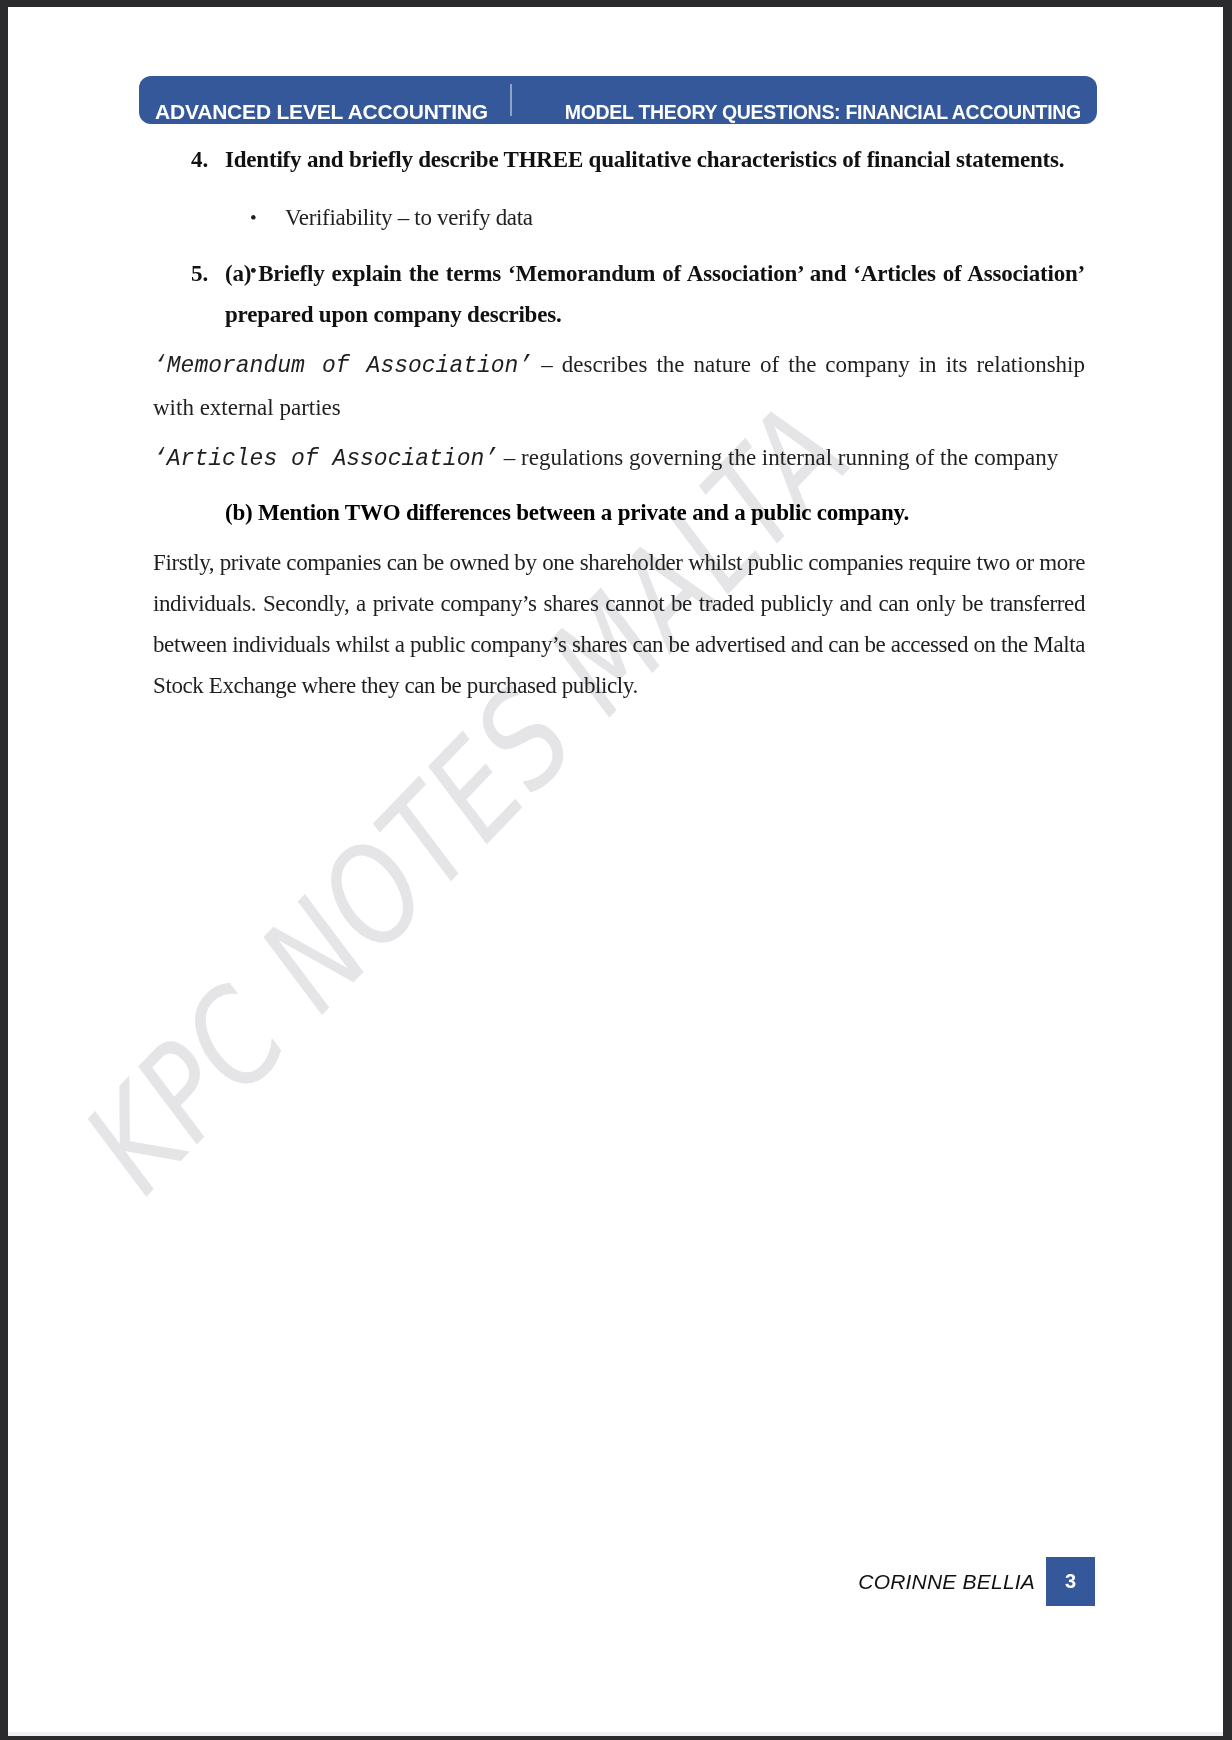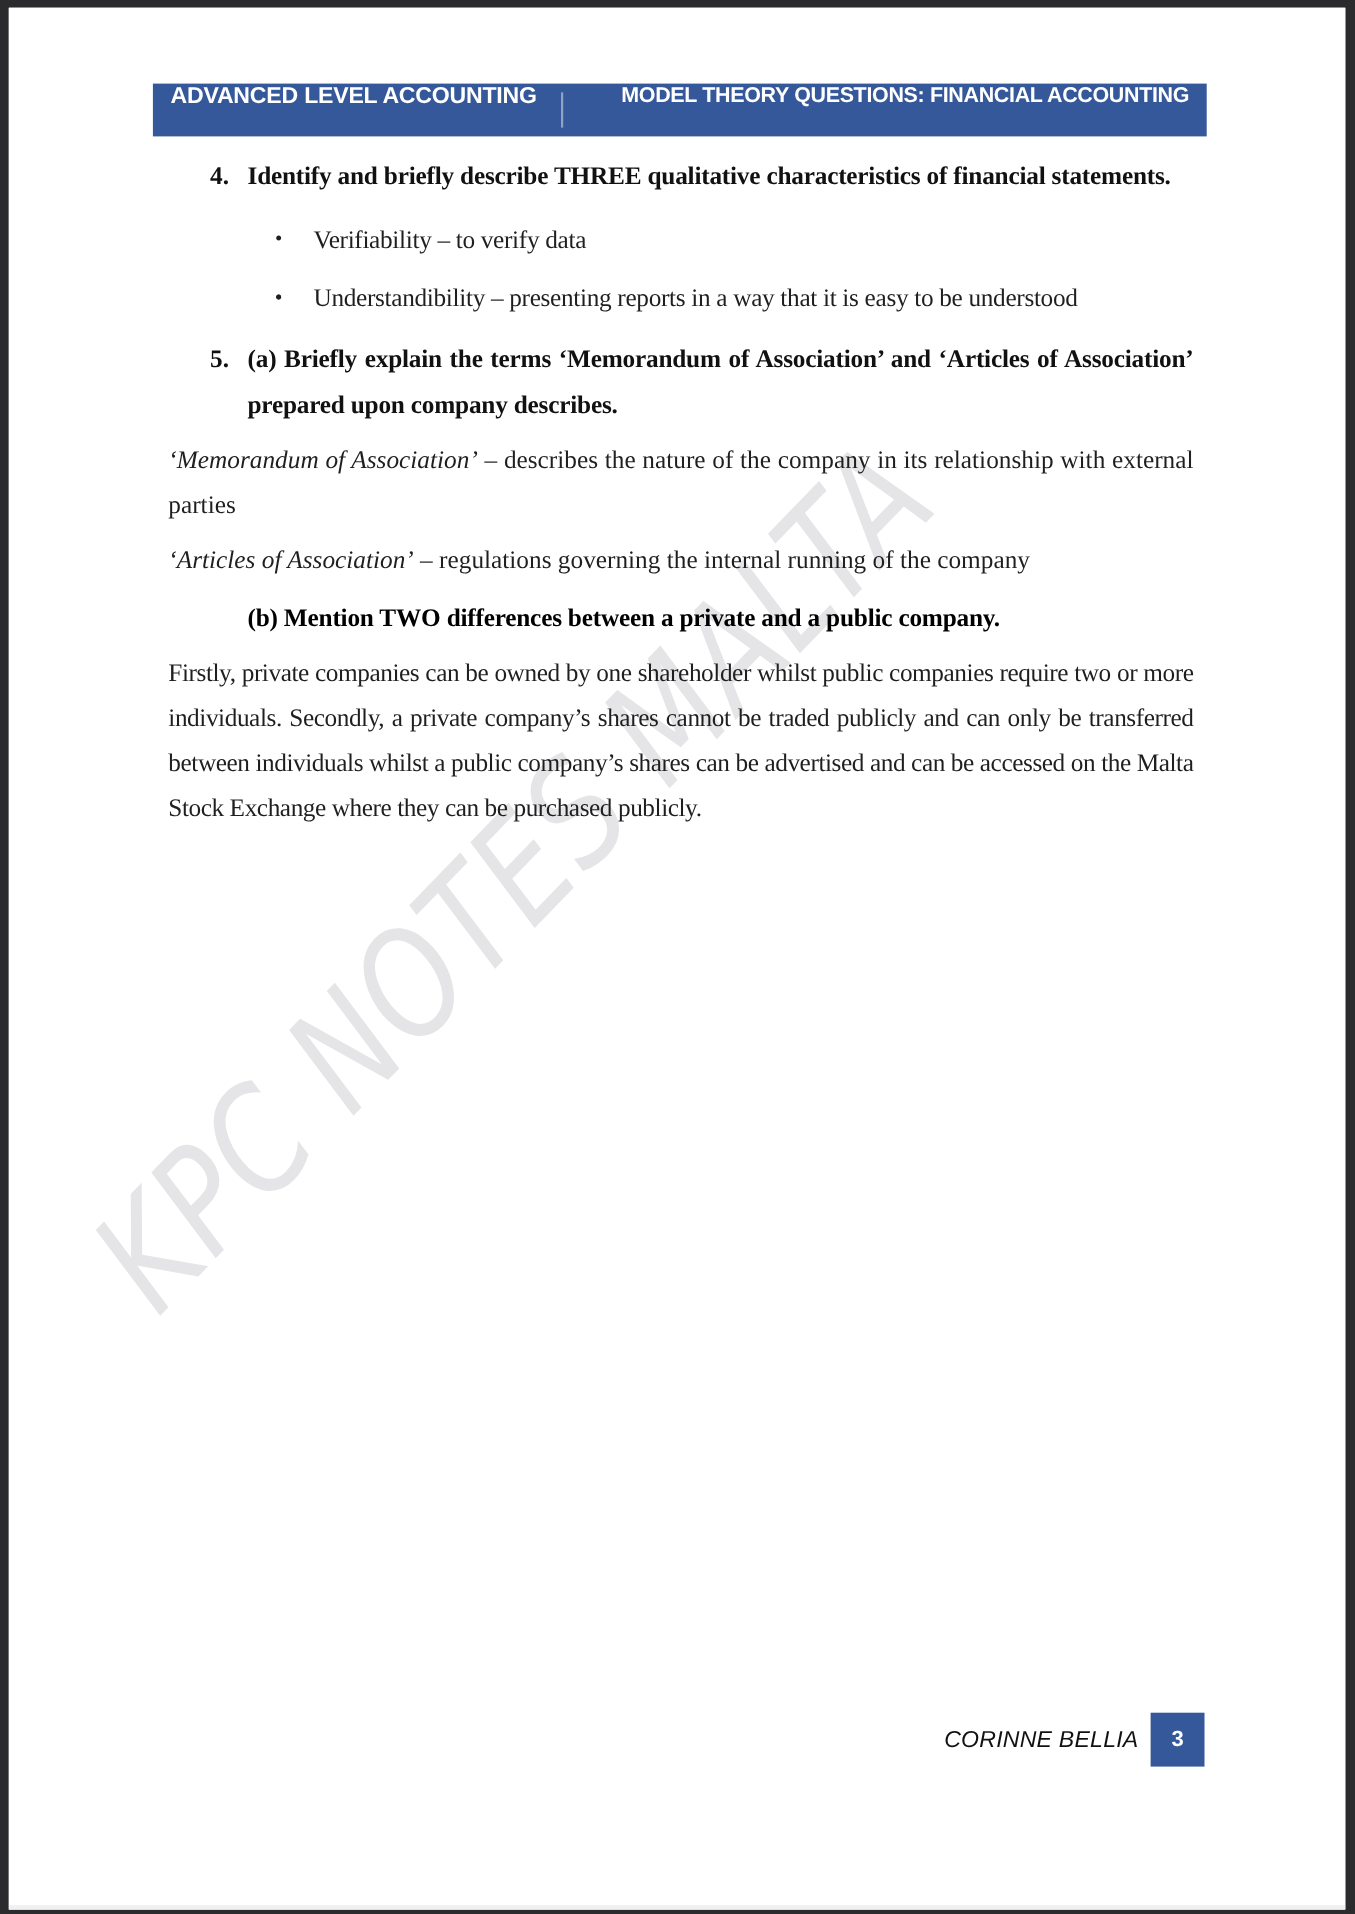--- a/index.html
+++ b/index.html
@@ -13,23 +13,23 @@
     width:100%; height:100%; background:#ffffff; position:relative; overflow:hidden;
     font-family:"Liberation Serif", serif; color:var(--ink,#1f1f1f);
   }
   .page-bottom-edge{
     position:absolute; left:0; right:0; bottom:0; height:4px; background:#f0f0f1;
   }
   
   .header-bar{
     position:absolute; left:131px; top:69px; width:958px; height:48px;
     background:var(--accent,#35589a);
-    display:flex; align-items:flex-start; justify-content:space-between;
+    display:flex; align-items:flex-end; justify-content:space-between;
     padding:0 16px; box-sizing:border-box;
-    font-family:"Liberation Sans", sans-serif; color:#ffffff; font-weight:bold;
+    font-family:"Liberation Sans", sans-serif; color:#ffffff; font-weight:bold;border-radius:12px;
   }
   .header-left{ font-size:21px; letter-spacing:-0.2px; }
   .header-right{ font-size:19.5px; letter-spacing:-0.3px; }
   .header-divider{
     position:absolute; left:371px; top:8px; width:2px; height:32px;
     background:rgba(255,255,255,0.45);
   }
   
   .watermark{
     position:absolute; left:150px; top:1075px; height:130px; line-height:130px;
@@ -52,21 +52,21 @@
   ul.bullets{ list-style:none; margin:17px 0 0 0; padding:0; }
   ul.bullets li{
     position:relative; padding-left:132px; letter-spacing:-0.3px;
     margin:0 0 12px 0; line-height:41px;
   }
   ul.bullets li:last-child{ margin-bottom:0; }
   ul.bullets .dot{
     position:absolute; left:97px; top:0; font-size:19px;
   }
   .para{ margin:9px 0 0 0; text-align:justify; }
-  .para .term{ font-style:italic; }
+  .para .term{ font-style:italic;font-family:Liberation Mono, monospace; }
   .part-b{
     margin:12px 0 0 0; padding-left:72px; font-weight:bold; color:#000000;
     letter-spacing:-0.2px;
   }
   .answer-b{ letter-spacing:-0.4px; }
   
   .footer-author{
     position:absolute; top:1561px; right:188px; z-index:1;
     font-family:"Liberation Sans", sans-serif; font-size:21px; color:#111;
     line-height:27px; letter-spacing:0.2px;font-style:italic;
@@ -102,21 +102,20 @@
       <ul class="bullets">
         <li>
           <span class="dot">•</span>
           <span>Verifiability – to verify data</span>
         </li>
         <li>
           <span class="dot">•</span>
         </li>
         <li>
           <span class="dot">•</span>
-          <span>Understandibility – presenting reports in a way that it is easy to be understood</span>
         </li>
       </ul>
 
       <div class="q q5">
         <span class="qnum">5.</span>
         <span class="qtext">(a) Briefly explain the terms ‘Memorandum of Association’ and ‘Articles of Association’ prepared upon company describes.</span>
       </div>
 
       <p class="para"><span class="term">‘Memorandum of Association’</span><span> – describes the nature of the company in its relationship with external parties</span></p>
 

